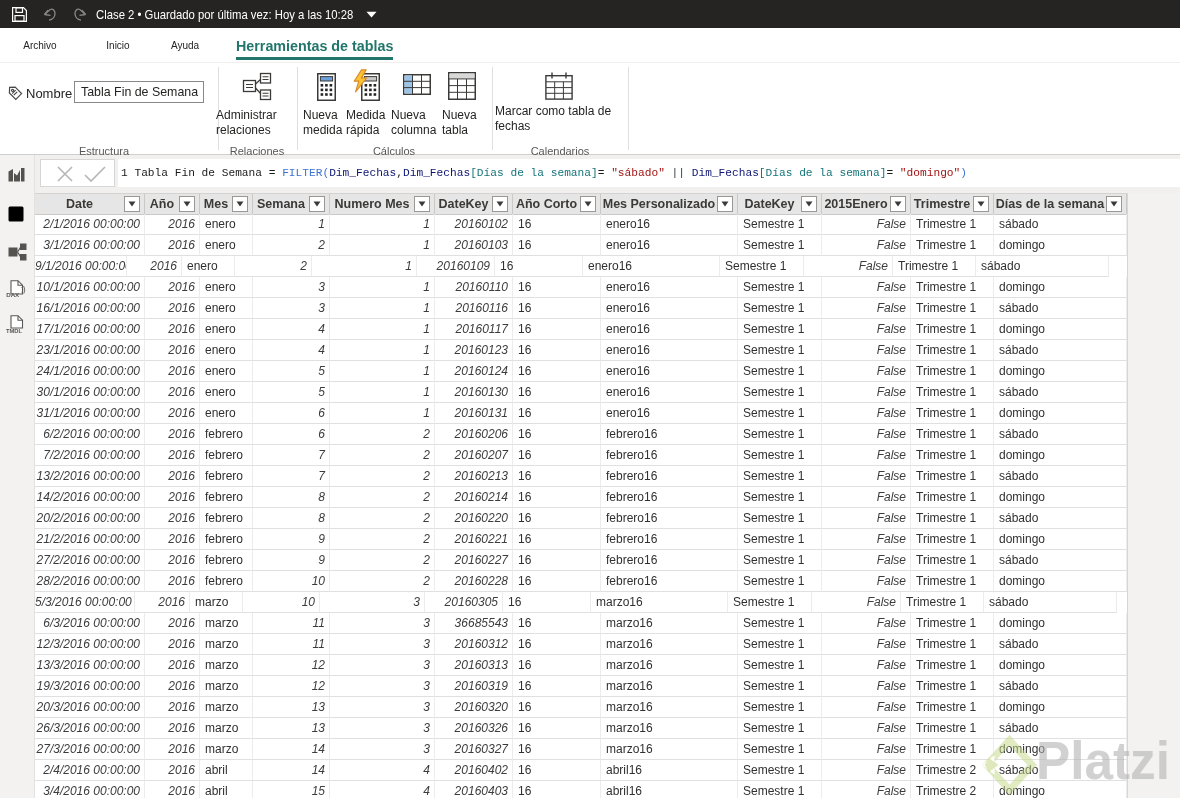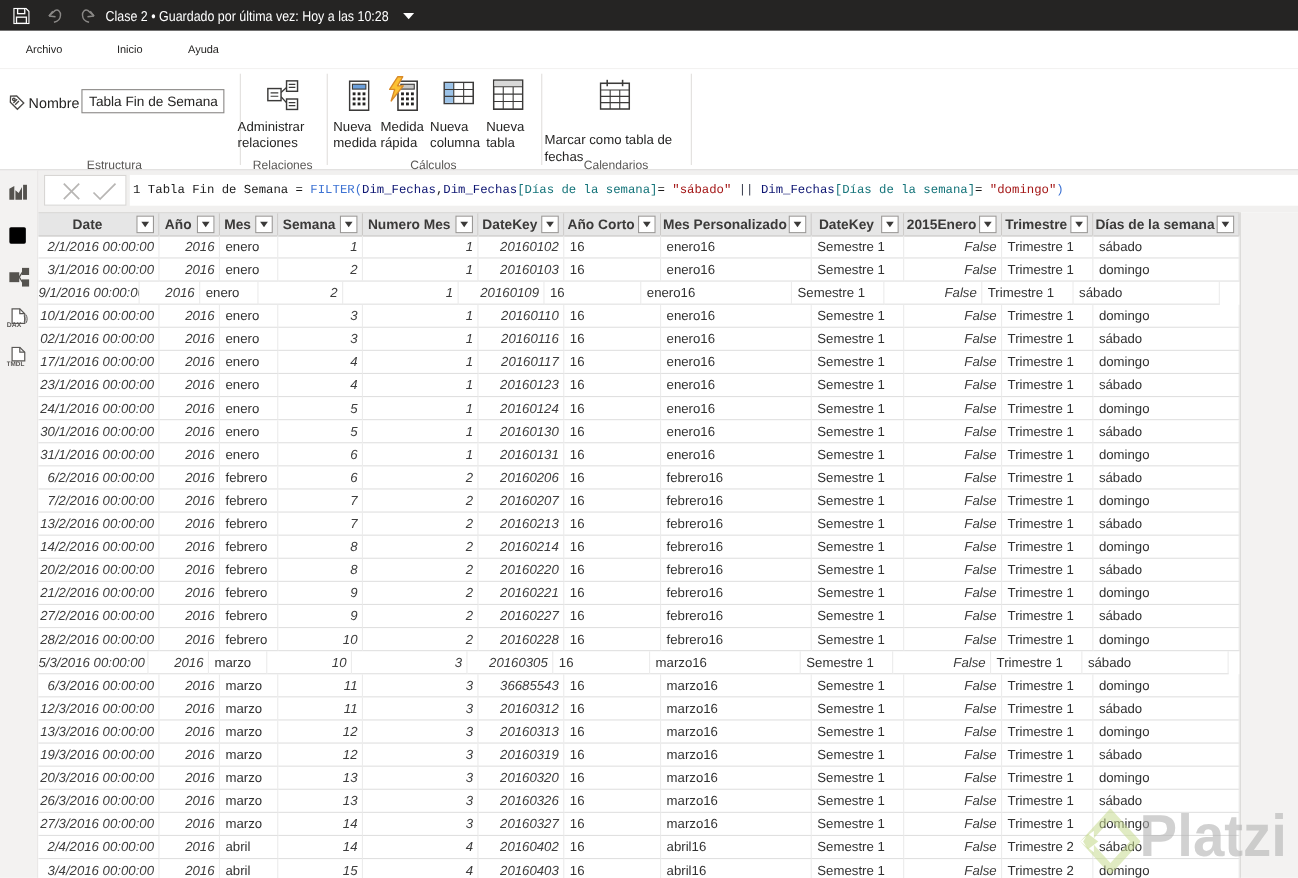--- a/index.html
+++ b/index.html
@@ -61,20 +61,21 @@
     </svg>
 <div id="titletxt">Clase 2 • Guardado por última vez: Hoy a las 10:28</div>
 <svg width="11" height="7" viewBox="0 0 11 7" style="position:absolute;left:366px;top:11px">
       <path d="M0.5 0.8 L10.5 0.8 L5.5 6.5 Z" fill="#fff"></path>
     </svg>
   </div>
 <div id="tabs">
     <div class="tab" style="left:17px;width:46px">Archivo</div>
     <div class="tab" style="left:100px;width:36px">Inicio</div>
     <div class="tab" style="left:166px;width:38px">Ayuda</div>
+    <div id="acttab">Herramientas de tablas</div>
   </div>
 <div id="ribbon">
     <svg width="15" height="15" viewBox="0 0 15 15" style="position:absolute;left:8px;top:23px">
       <g fill="none" stroke="#4a4846" stroke-width="1.2">
         <path d="M7.2 1.2 L13.6 7.6 L7.8 13.4 L1.4 7 L1.6 1.4 Z"></path>
         <circle cx="4.6" cy="4.4" r="1.1"></circle>
         <path d="M4.2 7.6 L7.6 4.2 M5.8 9.2 L9.2 5.8"></path>
       </g>
     </svg>
     <div id="nombre-lbl">Nombre</div>
@@ -148,21 +149,21 @@
     <div class="gsep" style="left:492px"></div>
     <svg width="28" height="28" viewBox="0 0 28 28" style="position:absolute;left:545px;top:9px">
       <g stroke="#3b3a39" stroke-width="1.4" fill="none">
         <rect x="0.9" y="3.7" width="26.2" height="23.4"></rect>
         <path d="M7 0.5 V6.5 M21 0.5 V6.5"></path>
       </g>
       <g stroke="#3b3a39" stroke-width="1">
         <path d="M1 9.8 H27 M9.7 9.8 V27 M18.4 9.8 V27 M1 15.6 H27 M1 21.3 H27"></path>
       </g>
     </svg>
-    <div class="btnlabel" style="left:495px;top:57px;width:128px">Marcar como tabla de<br>fechas</div>
+    <div class="btnlabel" style="left:495px;top:41px;width:128px">Marcar como tabla de<br>fechas</div>
     <div class="glabel" style="left:520px;width:80px">Calendarios</div>
     <div class="gsep" style="left:628px"></div>
   </div>
 <div id="sidebar">
     <svg width="17" height="16" viewBox="0 0 17 16" style="position:absolute;left:8px;top:11px">
       <g fill="#54524e">
         <path d="M0.5 15.5 V5.5 L5 3 V15.5 Z"></path>
         <path d="M6 15.5 V7 L9 9.5 L12 4 V15.5 Z"></path>
         <rect x="13" y="2" width="3.5" height="13.5"></rect>
       </g>
@@ -352,21 +353,21 @@
       <div class="td num" style="width:105px">1</div>
       <div class="td num" style="width:78px">20160110</div>
       <div class="td txt" style="width:88px">16</div>
       <div class="td txt" style="width:137px">enero16</div>
       <div class="td txt" style="width:84px">Semestre 1</div>
       <div class="td num" style="width:89px">False</div>
       <div class="td txt" style="width:83px">Trimestre 1</div>
       <div class="td txt" style="width:133px">domingo</div>
     </div>
     <div class="tr">
-      <div class="td num" style="width:110px">02/1/2016 00:00:00</div>
+      <div class="td num" style="width:110px">16/1/2016 00:00:00</div>
       <div class="td num" style="width:55px">2016</div>
       <div class="td txt" style="width:53px">enero</div>
       <div class="td num" style="width:77px">3</div>
       <div class="td num" style="width:105px">1</div>
       <div class="td num" style="width:78px">20160116</div>
       <div class="td txt" style="width:88px">16</div>
       <div class="td txt" style="width:137px">enero16</div>
       <div class="td txt" style="width:84px">Semestre 1</div>
       <div class="td num" style="width:89px">False</div>
       <div class="td txt" style="width:83px">Trimestre 1</div>

